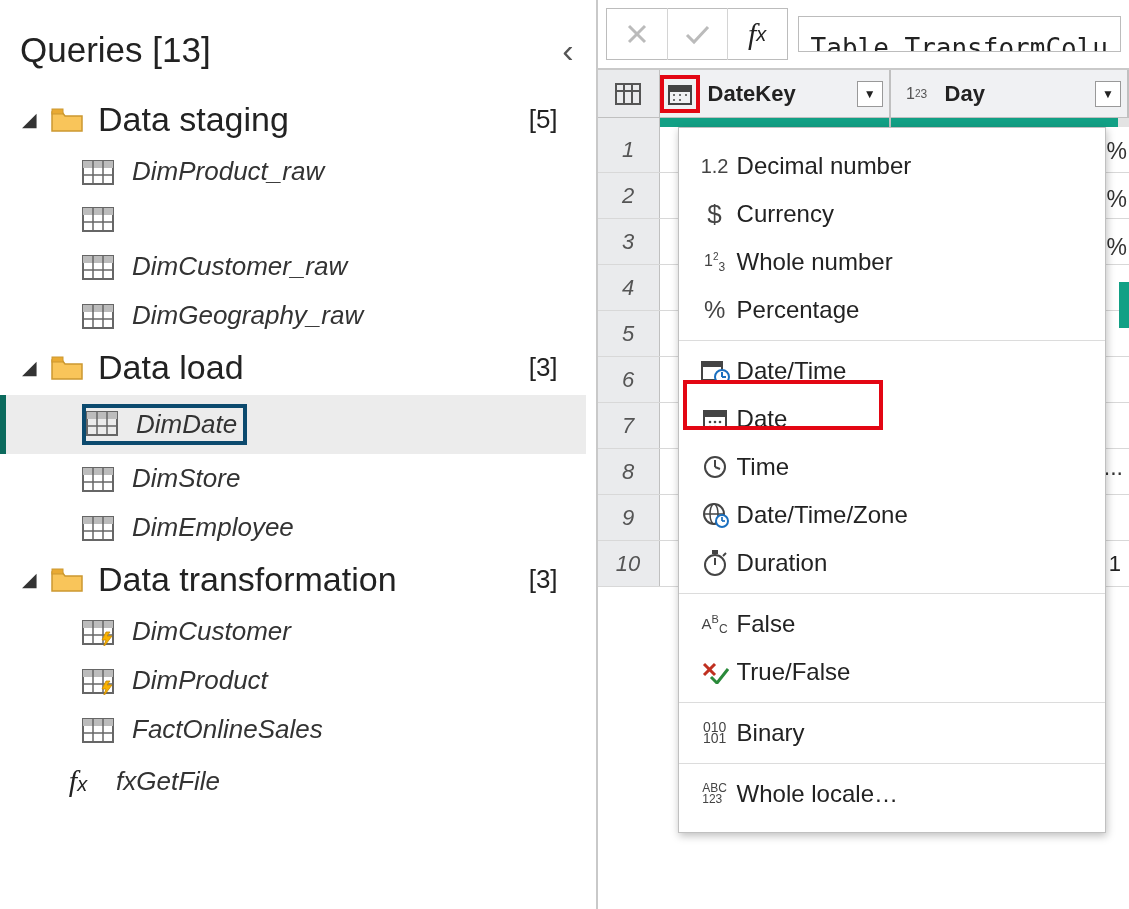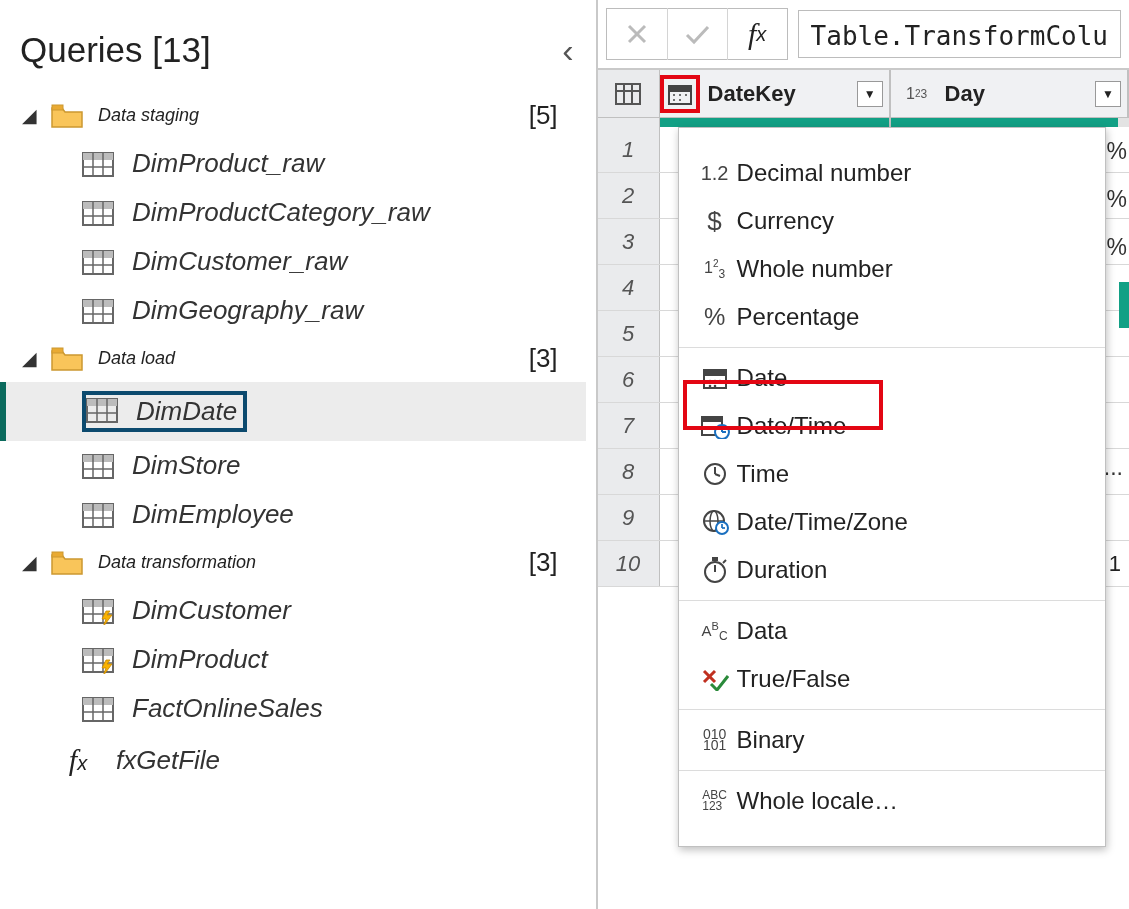--- a/index.html
+++ b/index.html
@@ -7,58 +7,58 @@
   .app { display:flex; width:1129px; height:909px; }
   .sidebar { width:604px; border-right:2px solid #c9c9c9; padding:20px 10px 0 18px; }
   .sb-head { display:flex; justify-content:space-between; align-items:center; padding:10px 12px 16px 2px; }
   .sb-title { font-size:35px; }
   .collapse { font-size:34px; color:#555; }
   .tree { margin-top:6px; }
   .folder { display:flex; align-items:center; padding:8px 4px; }
   .caret { width:22px; font-size:19px; color:#333; margin-right:6px; }
   .folder-icon { width:34px; height:27px; margin-right:14px; position:relative; }
   .folder-icon svg { width:100%; height:100%; }
-  .folder-label { flex:1; font-size:18px;font-style:italic; }
+  .folder-label { flex:1; font-size:34px; }
   .folder-count { font-size:26px; margin-right:24px; color:#222; }
   .query { display:flex; align-items:center; padding:9px 4px 9px 64px; }
   .query.selected { background:#ececec; border-left:6px solid #0b6a5d; margin-left:-18px; padding-left:76px; }
   .qicon { width:34px; height:28px; margin-right:16px; }
   .qicon svg { width:100%; height:100%; }
   .qlabel { font-size:26px; font-style:italic; color:#333; }
   .redbox { border:4px solid #0c4a6e; padding:1px 6px 1px 0; display:inline-flex; align-items:flex-start; }
   .fx-row { display:flex; align-items:center; padding:10px 4px 10px 40px; }
   .fx { font-size:30px; font-style:italic; font-family:"Times New Roman",serif; margin-right:18px; width:40px; text-align:center; }
   .right { flex:1; display:flex; flex-direction:column; }
   .fbar { height:70px; border-bottom:2px solid #c9c9c9; display:flex; align-items:center; padding:0 8px; }
   .fbar-box { display:flex; align-items:center; border:1px solid #bcbcbc; height:52px; }
   .fbar-btn { width:60px; height:52px; display:flex; align-items:center; justify-content:center; border-left:1px solid #d4d4d4; }
   .fbar-btn:first-child { border-left:none; }
   .fbar-fx { font-family:"Times New Roman",serif; font-style:italic; font-size:30px; }
-  .fbar-input { flex:1; border:1px solid #bcbcbc; height:48px; margin-left:10px; padding:0 12px; font-family:Consolas,monospace; font-size:26px; white-space:nowrap; overflow:hidden; line-height:50px; }
+  .fbar-input { flex:1; border:1px solid #bcbcbc; height:36px; margin-left:10px; padding:6px 12px; font-family:Consolas,monospace; font-size:26px; white-space:nowrap; overflow:hidden; line-height:50px; }
   .grid { flex:1; position:relative; }
   .colheads { display:flex; height:48px; background:#f0f1f3; border-bottom:1px solid #c0c0c0; }
   .rowhead { width:62px; border-right:1px solid #c0c0c0; background:#eaebed; display:flex; align-items:center; justify-content:center; }
   .col { display:flex; align-items:center; border-right:2px solid #c0c0c0; padding:0 6px; }
   .col1 { width:231px; }
   .col2 { flex:1; }
   .colicon { width:40px; height:38px; display:flex; align-items:center; justify-content:center; }
   .colicon.red { border:4px solid #e30613; }
   .colname { font-size:22px; font-weight:bold; margin-left:8px; flex:1; white-space:nowrap; overflow:hidden; }
   .coldrop { width:26px; height:26px; border:1px solid #999; background:#fff; display:flex; align-items:center; justify-content:center; font-size:12px; }
   .rows { }
   .row { display:flex; height:46px; border-bottom:1px solid #d8d8d8; }
   .rn { width:62px; background:#eaebed; border-right:1px solid #c0c0c0; display:flex; align-items:center; justify-content:center; font-size:22px; color:#555; font-style:italic; }
   .cell1 { width:231px; border-right:2px solid #c0c0c0; padding-right:14px; display:flex; align-items:center; justify-content:flex-end; font-style:italic; font-size:22px; color:#333; position:relative; }
   .cell2 { flex:1; padding-right:8px; display:flex; align-items:center; justify-content:flex-end; font-size:22px; }
   .databar-row { display:flex; height:9px; }
   .db-rn { width:62px; background:#eaebed; border-right:1px solid #c0c0c0; }
   .db1 { width:231px; border-right:2px solid #c0c0c0; background:#12a085; }
   .db2 { flex:1; background:#12a085; position:relative; }
   .db-gap { position:absolute; top:0; right:0; height:9px; width:11px; background:#e3e3e3; }
-  .menu { position:absolute; top:57px; left:80px; width:428px; background:#fff; border:1px solid #c0c0c0; box-shadow:1px 3px 8px rgba(0,0,0,.25); padding:21px 0; z-index:5; }
+  .menu { position:absolute; top:57px; left:80px; width:428px; background:#fff; border:1px solid #c0c0c0; box-shadow:1px 3px 8px rgba(0,0,0,.25); padding:14px 0; z-index:5; }
   .mitem { display:flex; align-items:center; height:48px; padding:0 14px; }
   .micon { width:44px; display:flex; align-items:center; justify-content:center; font-size:22px; color:#444; }
   .mlabel { font-size:24px; }
   .msep { height:1px; background:#dcdcdc; margin:6px 0; }
   .mred { position:absolute; border:4px solid #e30613; pointer-events:none; }
   .pct-stack { position:absolute; right:2px; top:57px; z-index:3; }
   .pct { font-size:23px; color:#333; height:48px; line-height:48px; }
   .barr { position:absolute; right:0; top:212px; width:10px; height:46px; background:#12a085; z-index:3; }
   .txt { position:absolute; right:6px; top:384px; font-size:23px; color:#333; z-index:3; }
 </style>
@@ -92,21 +92,20 @@
           <span class="qlabel">DimProduct_raw</span>
         </div>
         <div class="query">
           <span class="qicon"><svg viewBox="0 0 34 28">
               <rect x="1" y="3" width="30" height="23" fill="none" stroke="#666" stroke-width="2"></rect>
               <rect x="1" y="3" width="30" height="7" fill="#bcbcbc"></rect>
               <line x1="11" y1="3" x2="11" y2="26" stroke="#666" stroke-width="1.5"></line>
               <line x1="21" y1="3" x2="21" y2="26" stroke="#666" stroke-width="1.5"></line>
               <line x1="1" y1="17" x2="31" y2="17" stroke="#666" stroke-width="1.5"></line>
             </svg></span>
-          <span class="qlabel">DimProductCategory_raw</span>
         </div>
         <div class="query">
           <span class="qicon"><svg viewBox="0 0 34 28">
               <rect x="1" y="3" width="30" height="23" fill="none" stroke="#666" stroke-width="2"></rect>
               <rect x="1" y="3" width="30" height="7" fill="#bcbcbc"></rect>
               <line x1="11" y1="3" x2="11" y2="26" stroke="#666" stroke-width="1.5"></line>
               <line x1="21" y1="3" x2="21" y2="26" stroke="#666" stroke-width="1.5"></line>
               <line x1="1" y1="17" x2="31" y2="17" stroke="#666" stroke-width="1.5"></line>
             </svg></span>
           <span class="qlabel">DimCustomer_raw</span>
@@ -350,46 +349,46 @@
           </div>
           <div class="mitem">
             <span class="micon">
               <span style="font-size:24px">%</span>
             </span>
             <span class="mlabel">Percentage</span>
           </div>
           <div class="msep"></div>
           <div class="mitem">
             <span class="micon">
+              <svg width="30" height="26">
+                <rect x="2" y="4" width="20" height="18" fill="none" stroke="#444" stroke-width="2"></rect>
+                <rect x="2" y="4" width="20" height="5" fill="#444"></rect>
+                <circle cx="22" cy="19" r="7" fill="#fff" stroke="#1a6fbf" stroke-width="2"></circle>
+                <line x1="22" y1="19" x2="22" y2="14" stroke="#1a6fbf" stroke-width="2"></line>
+                <line x1="22" y1="19" x2="26" y2="19" stroke="#1a6fbf" stroke-width="2"></line>
+              </svg>
+            </span>
+            <span class="mlabel">Date/Time</span>
+          </div>
+          <div class="mitem">
+            <span class="micon">
               <svg width="26" height="24">
                 <rect x="2" y="4" width="22" height="18" fill="none" stroke="#444" stroke-width="2"></rect>
                 <rect x="2" y="4" width="22" height="6" fill="#444"></rect>
                 <circle cx="8" cy="15" r="1.3" fill="#444"></circle>
                 <circle cx="13" cy="15" r="1.3" fill="#444"></circle>
                 <circle cx="18" cy="15" r="1.3" fill="#444"></circle>
                 <circle cx="8" cy="20" r="1.3" fill="#444"></circle>
                 <circle cx="13" cy="20" r="1.3" fill="#444"></circle>
               </svg>
             </span>
             <span class="mlabel">Date</span>
           </div>
           <div class="mitem">
             <span class="micon">
-              <svg width="30" height="26">
-                <rect x="2" y="4" width="20" height="18" fill="none" stroke="#444" stroke-width="2"></rect>
-                <rect x="2" y="4" width="20" height="5" fill="#444"></rect>
-                <circle cx="22" cy="19" r="7" fill="#fff" stroke="#1a6fbf" stroke-width="2"></circle>
-                <line x1="22" y1="19" x2="22" y2="14" stroke="#1a6fbf" stroke-width="2"></line>
-                <line x1="22" y1="19" x2="26" y2="19" stroke="#1a6fbf" stroke-width="2"></line>
-              </svg>
-            </span>
-            <span class="mlabel">Date/Time</span>
-          </div>
-          <div class="mitem">
-            <span class="micon">
               <svg width="26" height="26">
                 <circle cx="13" cy="13" r="10" fill="none" stroke="#444" stroke-width="2"></circle>
                 <line x1="13" y1="13" x2="13" y2="6" stroke="#444" stroke-width="2"></line>
                 <line x1="13" y1="13" x2="18" y2="15" stroke="#444" stroke-width="2"></line>
               </svg>
             </span>
             <span class="mlabel">Time</span>
           </div>
           <div class="mitem">
             <span class="micon">
@@ -413,21 +412,21 @@
                 <line x1="21" y1="7" x2="24" y2="4" stroke="#444" stroke-width="2"></line>
               </svg>
             </span>
             <span class="mlabel">Duration</span>
           </div>
           <div class="msep"></div>
           <div class="mitem">
             <span class="micon">
               <span style="font-size:15px;line-height:13px">A<sup style="font-size:11px">B</sup><sub style="font-size:12px">C</sub></span>
             </span>
-            <span class="mlabel">Data</span>
+            <span class="mlabel">False</span>
           </div>
           <div class="mitem">
             <span class="micon">
               <svg width="28" height="24">
                 <line x1="3" y1="4" x2="14" y2="15" stroke="#c03020" stroke-width="3"></line>
                 <line x1="14" y1="4" x2="3" y2="15" stroke="#c03020" stroke-width="3"></line>
                 <polyline points="10,17 16,23 27,9" fill="none" stroke="#2a8a3a" stroke-width="3"></polyline>
               </svg>
             </span>
             <span class="mlabel">True/False</span>

